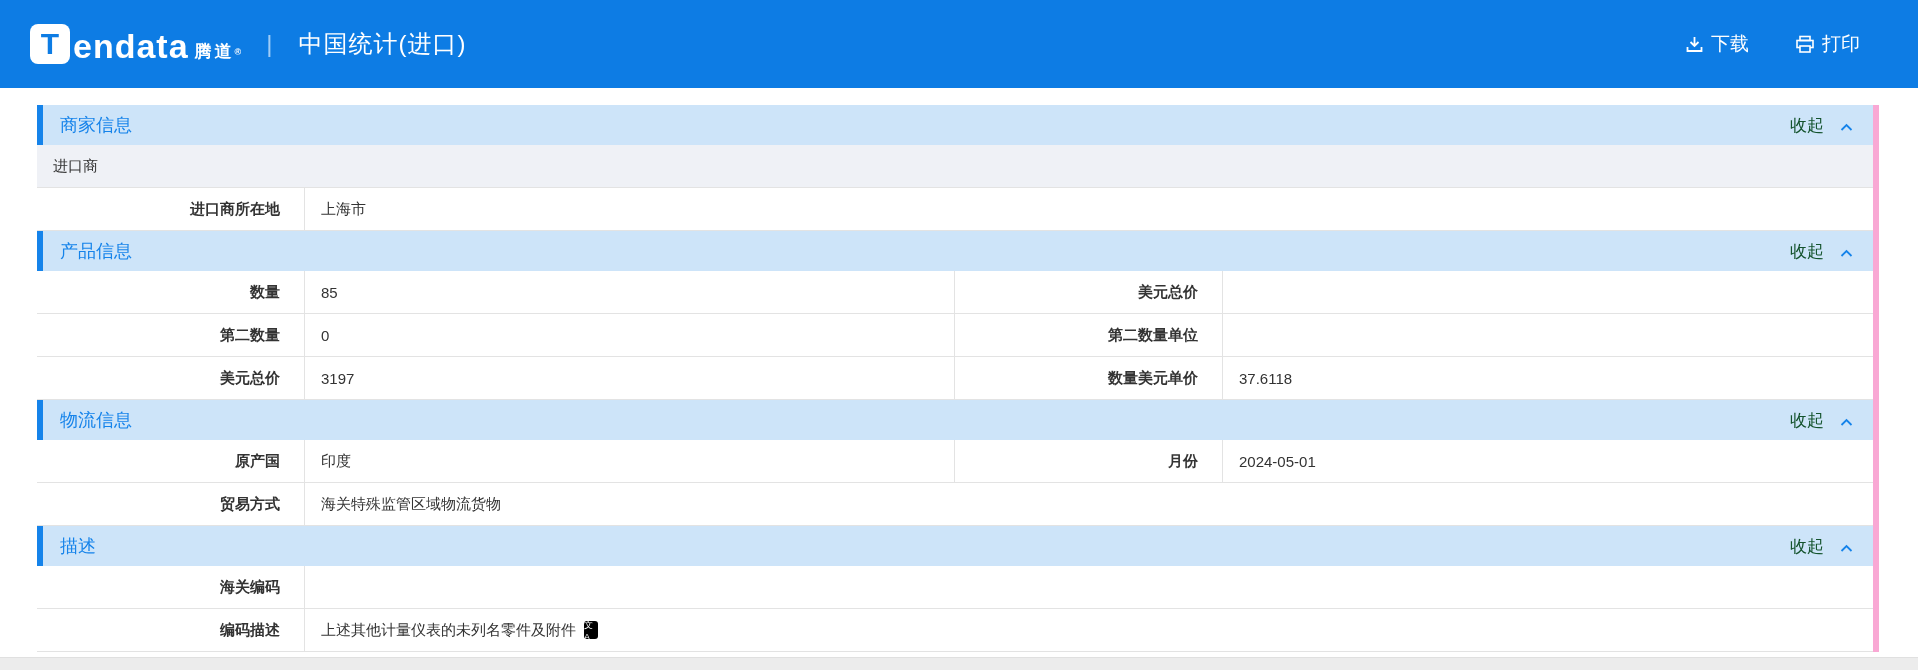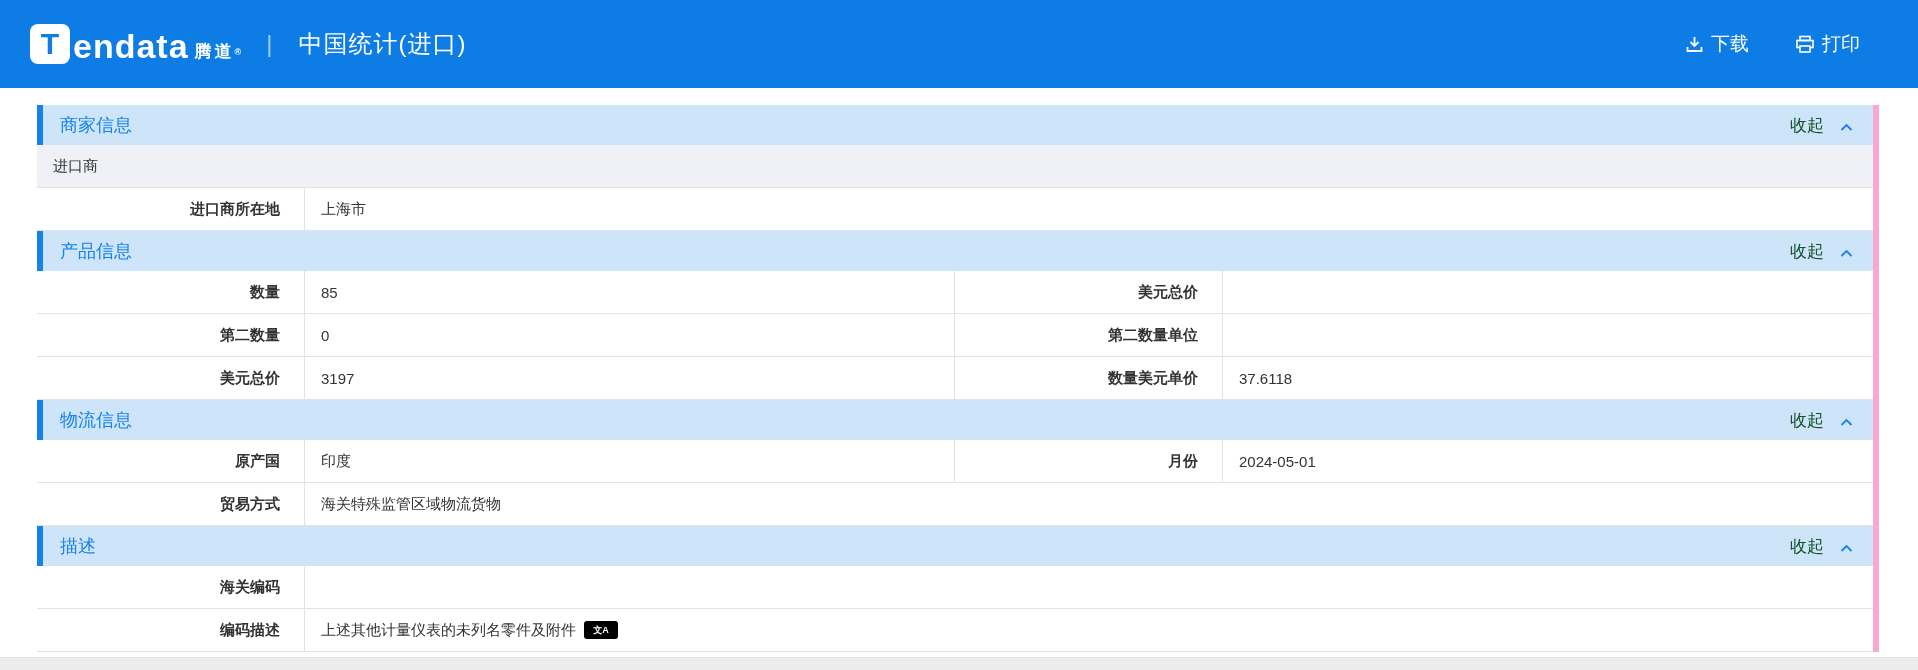--- a/index.html
+++ b/index.html
@@ -38,22 +38,22 @@
   .row > div { min-height:42px; display:flex; align-items:center; }
   .cell-label { justify-content:flex-end; padding-right:24px; font-weight:bold; font-size:15px;
                 border-right:1px solid #e3e3e3; }
   .cell-value { padding-left:16px; font-size:15px; }
   .cell-value.mid { border-right:1px solid #e3e3e3; }
   .cell-span3 { grid-column:2 / 5; }
   .cell-full { grid-column:1 / 5; padding-left:16px; font-size:15px; }
   .row.muted { background:#eff1f6; }
 
   .translate-icon { display:inline-flex; align-items:center; justify-content:center;
-                    width:34px; height:18px; background:#000000; border-radius:3px;
-                    color:#fff; font-size:9px; font-weight:bold; margin-left:8px;
+                    width:14px; height:18px; background:#000000; border-radius:3px;
+                    color:#fff; font-size:9px; font-weight:normal; margin-left:8px;
                     cursor:pointer; flex:0 0 auto; }
 
   
   .hscroll { position:absolute; left:0; bottom:0; width:1918px; height:13px;
              background:#ececec; border-top:1px solid #e0e0e0; }
 </style>
 </head>
 <body>
 
 <div class="appbar">

